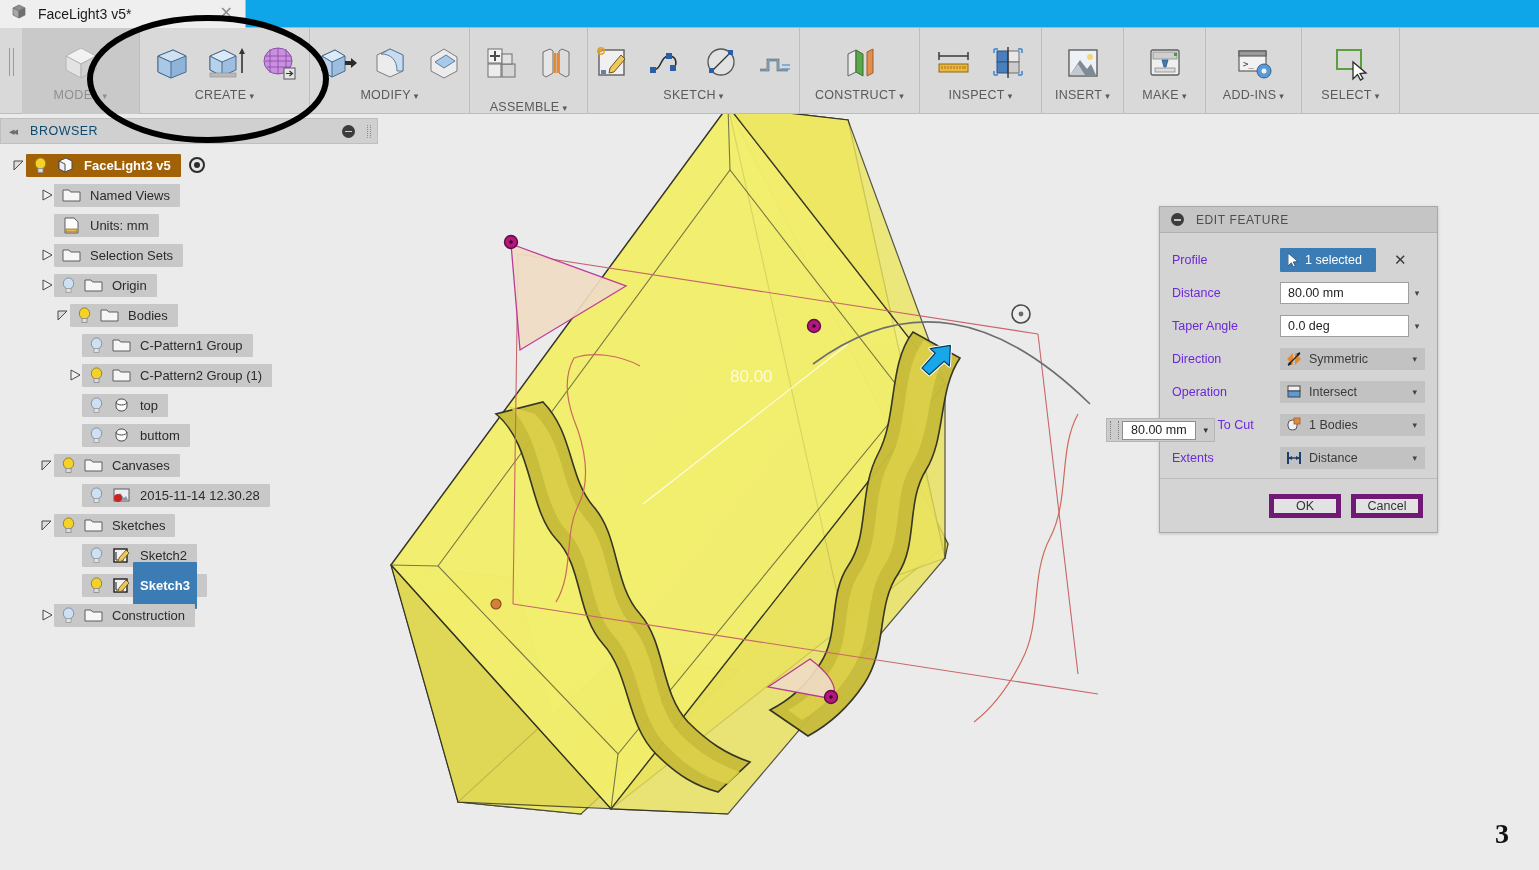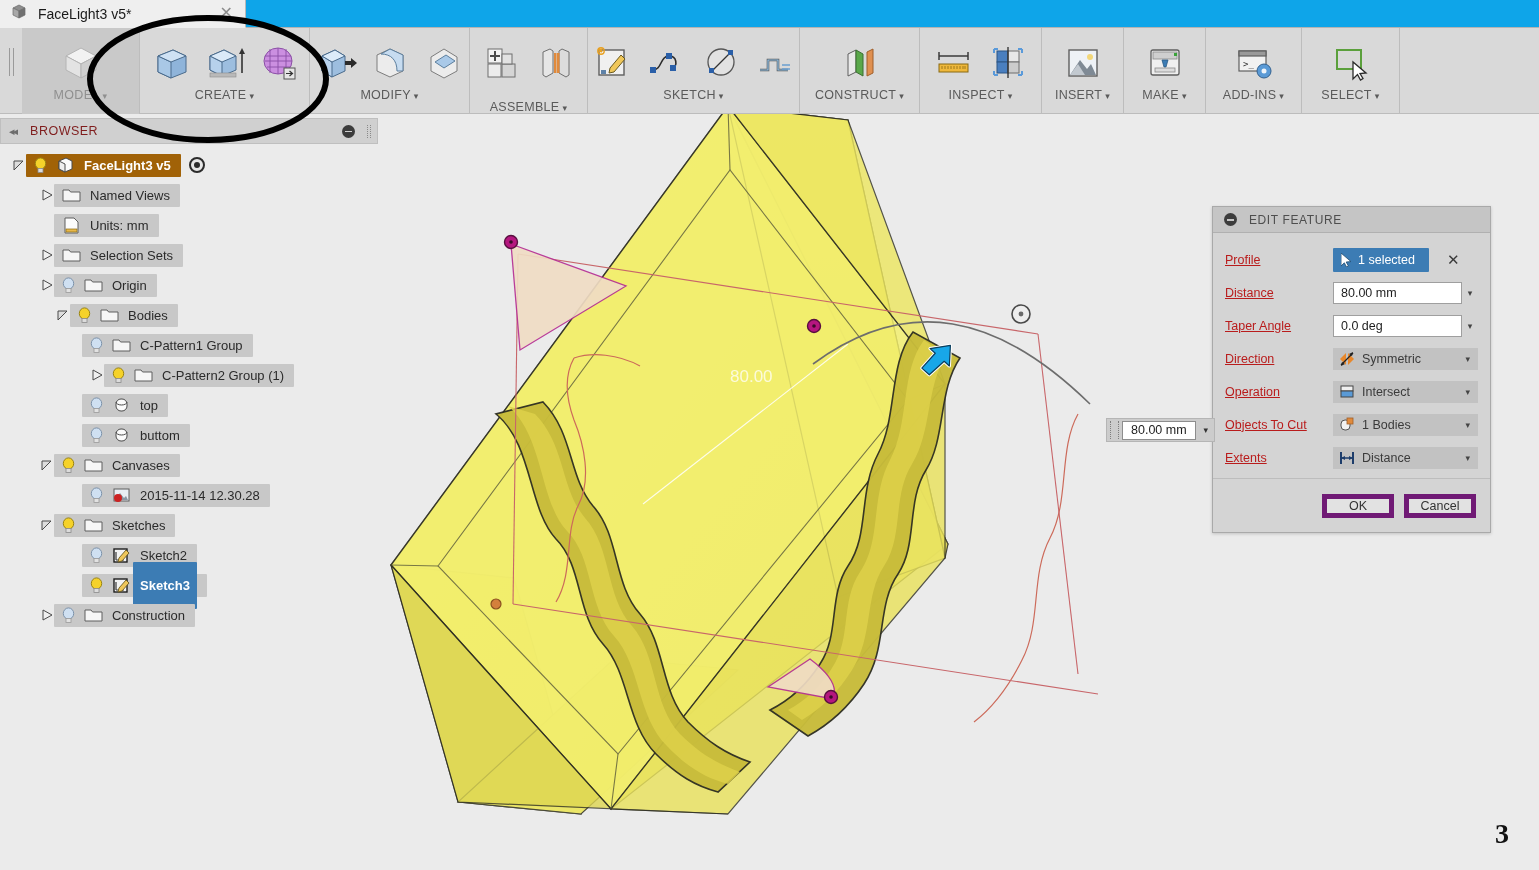--- a/index.html
+++ b/index.html
@@ -80,21 +80,21 @@
   
   .browser {
     position: absolute; left: 0; top: 118px; width: 378px; height: 26px;
     background: #d0d0d0; border: 1px solid #bfbfbf;
     display: flex; align-items: center;
   }
   .browser .collapse-arrows {
     font-size: 11px; color: #6d6d6d; margin-left: 8px; letter-spacing: -2px;
   }
   .browser .btitle {
-    margin-left: 14px; font-size: 12.5px; color: #7f1d1d; letter-spacing: .5px;
+    margin-left: 14px; font-size: 12.5px; color: #0c4a6e; letter-spacing: .5px;
   }
   .browser .minus-btn {
     position: absolute; right: 22px; width: 13px; height: 13px;
     background: #3c3c3c; border-radius: 50%;
   }
   .browser .minus-btn::after {
     content:""; position:absolute; left:3px; top:6px; width:7px; height:1.5px;
     background:#d0d0d0;
   }
   .browser .vgrip {
@@ -144,21 +144,21 @@
     position: absolute; left: 378px; top: 114px;
     width: 1161px; height: 756px; background: #ebebeb;
   }
   .viewport-left-fill {
     position: absolute; left: 0; top: 676px; width: 378px; height: 194px;
     background: #ebebeb;
   }
 
   
   .dialog {
-    position: absolute; left: 1212px; top: 206px; width: 279px; height: 327px;
+    position: absolute; left: 1159px; top: 206px; width: 279px; height: 327px;
     background: #d4d4d4; border: 1px solid #a9a9a9;
     box-shadow: 0 1px 3px rgba(0,0,0,.18);
   }
   .dlg-header {
     height: 26px; background: #c5c5c5; border-bottom: 1px solid #b0b0b0;
     display: flex; align-items: center;
   }
   .dlg-header .collapse-circle {
     width: 13px; height: 13px; border-radius: 50%; background: #3c3c3c;
     margin-left: 11px; position: relative;
@@ -168,21 +168,21 @@
     background:#c5c5c5;
   }
   .dlg-header .dlg-title {
     margin-left: 12px; font-size: 12px; color: #4e4e4e; letter-spacing: .6px;
   }
   .dlg-body { padding: 10px 12px 0 12px; }
   .frow {
     display: flex; align-items: center; height: 33px;
   }
   .frow .flabel {
-    width: 108px; font-size: 12.5px; color: #b91c1c; flex: 0 0 108px; text-decoration: underline;
+    width: 108px; font-size: 12.5px; color: #6d28d9; flex: 0 0 108px;
   }
   .ctrl-combo {
     flex: 1; height: 22px; background: #c2c2c2;
     display: flex; align-items: center; position: relative;
   }
   .ctrl-combo .cval {
     font-size: 12.5px; color: #3a3a3a; margin-left: 7px;
   }
   .ctrl-combo .caret-dn {
     position: absolute; right: 8px; font-size: 9px; color: #444;
@@ -726,21 +726,21 @@
           <span class="bulb"><svg width="15" height="17" viewBox="0 0 15 17">
               <ellipse cx="7.5" cy="6.5" rx="5.2" ry="5.6" fill="#cfe0f2" stroke="#7d93ab" stroke-width="1"></ellipse>
               <rect x="5" y="11.5" width="5" height="4" fill="#e2e2e2" stroke="#9a9a9a" stroke-width=".8"></rect>
             </svg></span>
           <span class="folder"><svg width="19" height="16" viewBox="0 0 19 16">
               <path d="M1,3 h6 l1.6,2 h9.4 v9 h-17 Z" fill="#f6f6f6" stroke="#5e5e5e" stroke-width="1"></path>
             </svg></span>
           <span class="lbl">C-Pattern1 Group</span>
         </span>
       </div>
-      <div class="trow" style="padding-left: 90px; text-align: right;">
+      <div class="trow" style="padding-left: 68px; text-align: right;">
         <span class="expander">
           <svg width="12" height="12" viewBox="0 0 12 12">
             <polygon points="2,1 11,6 2,11" fill="#f0f0f0" stroke="#4a4a4a" stroke-width="1"></polygon>
           </svg>
         </span>
         <span class="rowbg">
           <span class="bulb"><svg width="15" height="17" viewBox="0 0 15 17">
               <ellipse cx="7.5" cy="6.5" rx="5.2" ry="5.6" fill="#f5d22a" stroke="#9a8412" stroke-width="1"></ellipse>
               <rect x="5" y="11.5" width="5" height="4" fill="#dcdcdc" stroke="#8a8a8a" stroke-width=".8"></rect>
             </svg></span>

